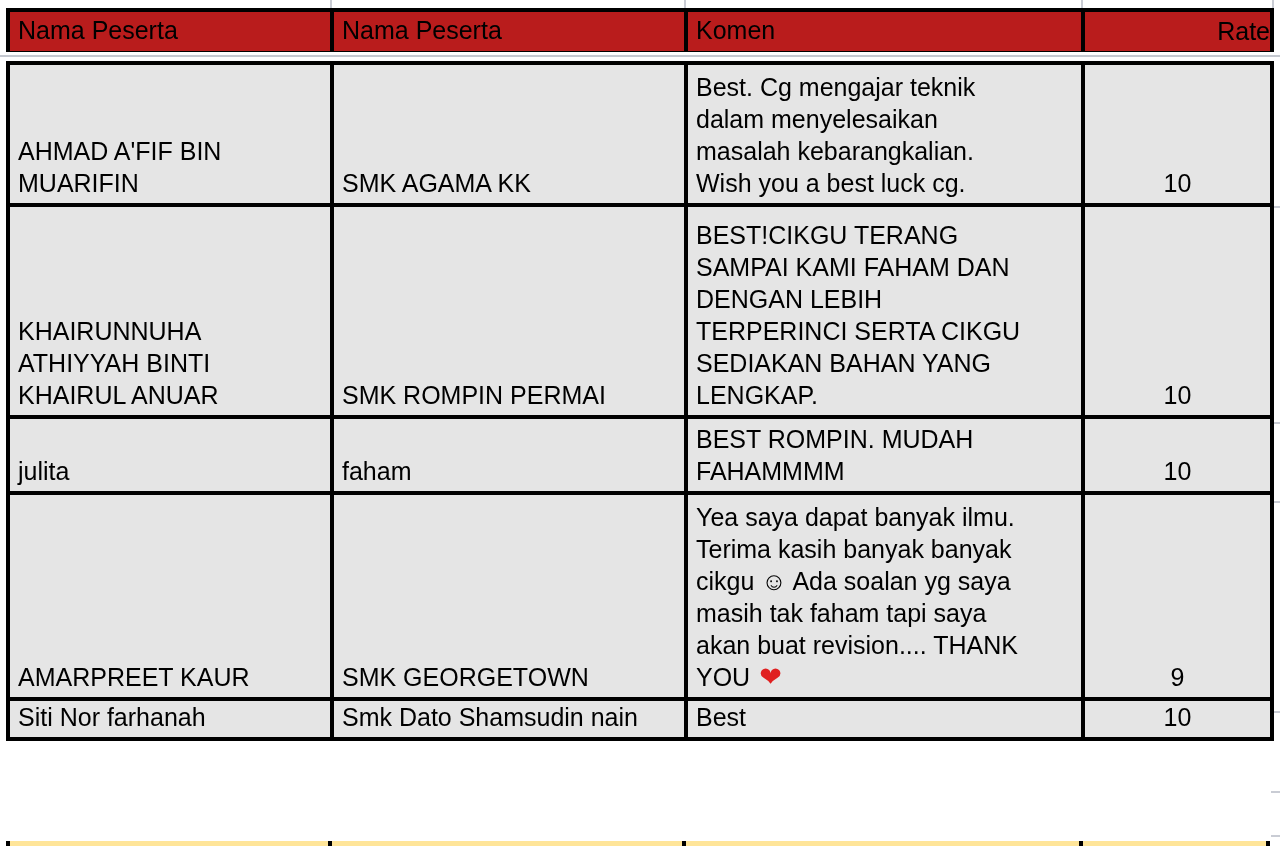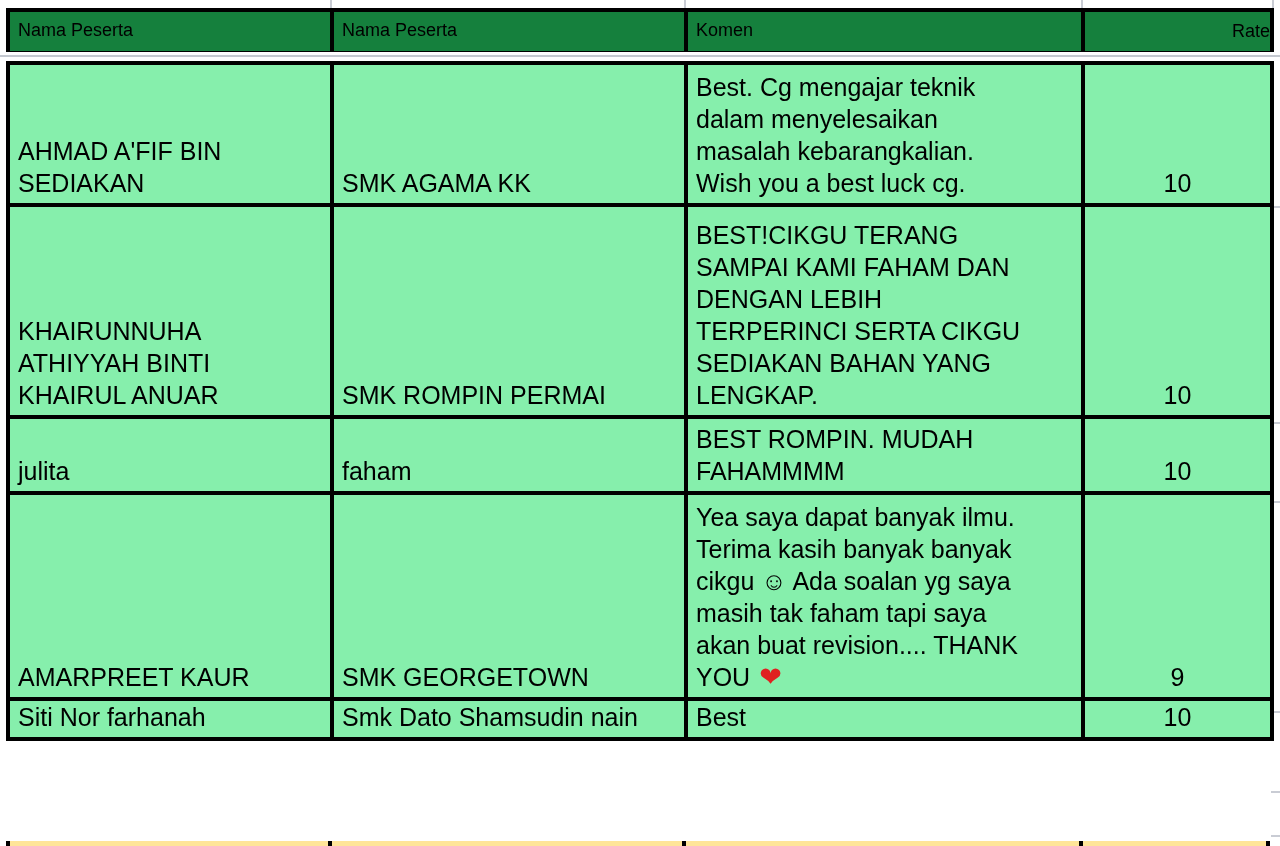--- a/index.html
+++ b/index.html
@@ -5,26 +5,26 @@
   html,body{margin:0;padding:0;background:#fff;}
   .screen{
     position:relative;width:1280px;height:846px;background:#ffffff;overflow:hidden;
     font-family:"Liberation Sans","DejaVu Sans",sans-serif;color:#000;
   }
   table.sheet{border-collapse:collapse;table-layout:fixed;position:absolute;left:6px;width:1264px;}
   table.hdr{top:8px;}
   table.bdy{top:61px;}
   th,td{border:4px solid #000;overflow:hidden;}
   th{
-    background:#15803d;font-size:18px;font-weight:normal;text-align:left;
+    background:#b91c1c;font-size:25px;font-weight:normal;text-align:left;
     vertical-align:middle;padding:0 6px 2px 8px;height:37px;
   }
   th.rate{text-align:right;padding:0;}
   td{
-    background:#86efac;font-size:25px;line-height:32px;vertical-align:bottom;
+    background:#e5e5e5;font-size:25px;line-height:32px;vertical-align:bottom;
     white-space:pre-line;padding:0 10px 4px 8px;word-wrap:break-word;
   }
   td.rate{text-align:center;padding:0 0 4px 0;}
   tr.r0{height:142px;} tr.r1{height:212px;} tr.r2{height:76px;}
   tr.r3{height:206px;} tr.r4{height:76px;} tr.r5{height:40px;}
   .divider{position:absolute;left:0;top:52px;width:1280px;height:9px;background:#fdfdfe;}
   .divider .line{position:absolute;left:0;top:3px;width:100%;height:2px;background:#c3c7cf;}
   .heart{color:#e02020;margin-left:9px;font-size:27px;line-height:32px;}
   .partial{
     position:absolute;left:6px;top:841px;width:1256px;height:20px;background:#ffe599;
@@ -84,21 +84,21 @@
     <colgroup>
         <col style="width:324px">
         <col style="width:354px">
         <col style="width:397px">
         <col style="width:189px">
       </colgroup>
 
     <tbody>
         <tr class="r0">
       <td>AHMAD A'FIF BIN
-SEDIAKAN</td>
+MUARIFIN</td>
       <td>SMK AGAMA KK</td>
       <td>Best. Cg mengajar teknik
 dalam menyelesaikan
 masalah kebarangkalian.
 Wish you a best luck cg.</td>
       <td class="rate">10</td>
     </tr>
 
     <tr class="r1">
       <td>KHAIRUNNUHA

